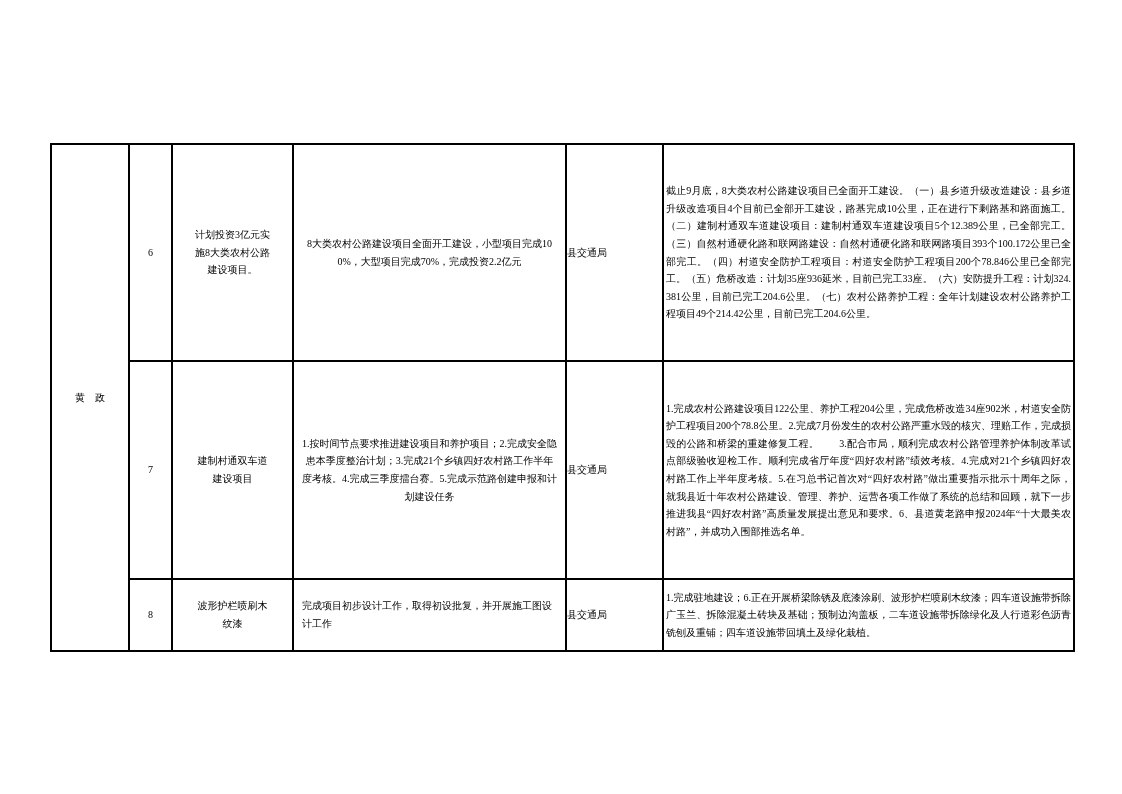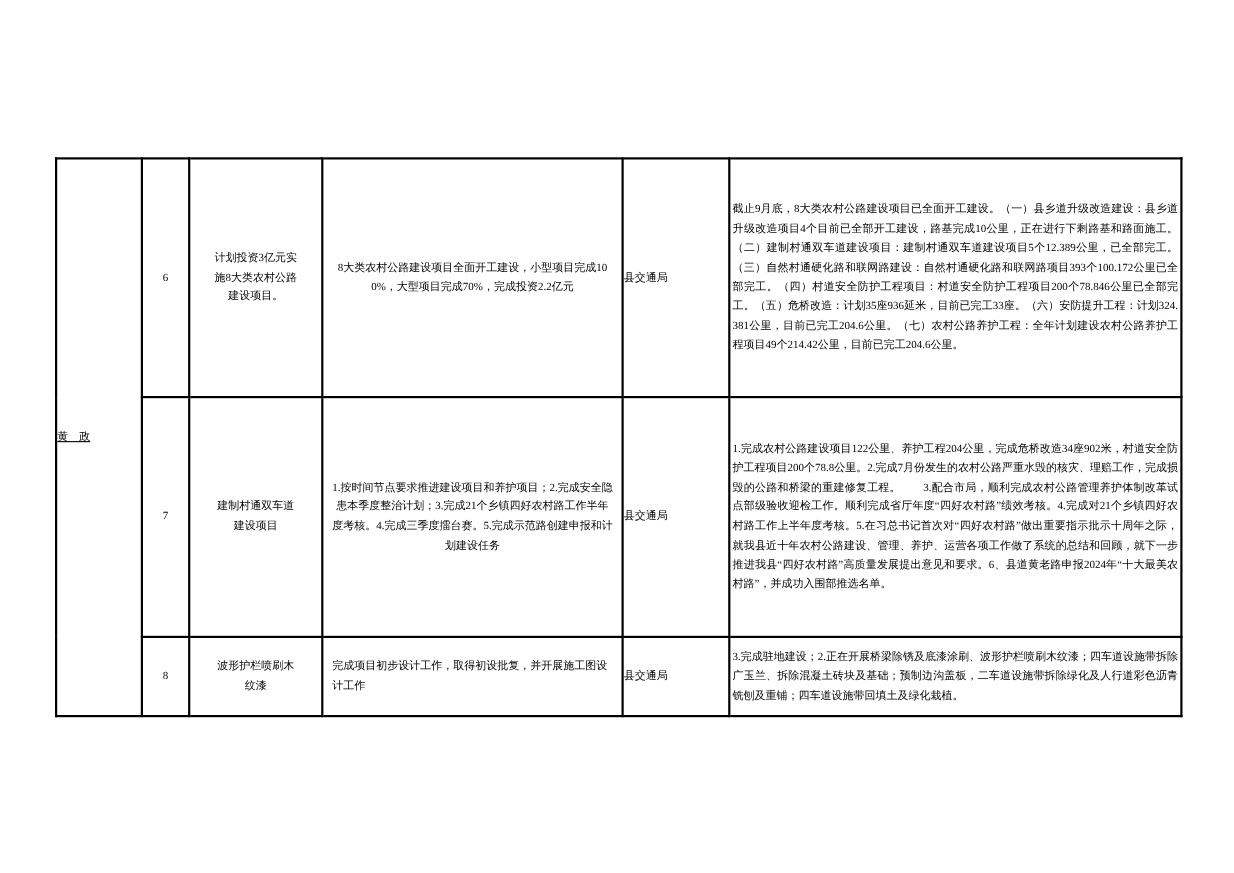--- a/index.html
+++ b/index.html
@@ -29,22 +29,22 @@
     line-height: 17.6px;
     vertical-align: middle;
     color: #000000;
     word-break: break-all;
     overflow: hidden;
   }
   tr.row-a { height: 217px; }
   tr.row-b { height: 218px; }
   tr.row-c { height: 72px; }
   td.name-cell {
+    text-align: center;
     font-size: 16px;
-    text-decoration: underline;
   }
   td.num-cell {
     text-align: center;
   }
   td.task-cell {
     text-align: center;
     padding: 0 20px;
   }
   td.measures-cell {
     text-align: center;
@@ -101,19 +101,19 @@
         <td class="task-cell">建制村通双车道建设项目</td>
         <td class="measures-cell">1.按时间节点要求推进建设项目和养护项目；2.完成安全隐患本季度整治计划；3.完成21个乡镇四好农村路工作半年度考核。4.完成三季度擂台赛。5.完成示范路创建申报和计划建设任务</td>
         <td class="unit-cell">县交通局</td>
         <td class="status-cell">1.完成农村公路建设项目122公里、养护工程204公里，完成危桥改造34座902米，村道安全防护工程项目200个78.8公里。2.完成7月份发生的农村公路严重水毁的核灾、理赔工作，完成损毁的公路和桥梁的重建修复工程。　　3.配合市局，顺利完成农村公路管理养护体制改革试点部级验收迎检工作。顺利完成省厅年度“四好农村路”绩效考核。4.完成对21个乡镇四好农村路工作上半年度考核。5.在习总书记首次对“四好农村路”做出重要指示批示十周年之际，就我县近十年农村公路建设、管理、养护、运营各项工作做了系统的总结和回顾，就下一步推进我县“四好农村路”高质量发展提出意见和要求。6、县道黄老路申报2024年“十大最美农村路”，并成功入围部推选名单。</td>
       </tr>
       <tr class="row-c">
         <td class="num-cell">8</td>
         <td class="task-cell">波形护栏喷刷木纹漆</td>
         <td class="measures-cell align-left">完成项目初步设计工作，取得初设批复，并开展施工图设计工作</td>
         <td class="unit-cell">县交通局</td>
-        <td class="status-cell">3.完成驻地建设；2.正在开展桥梁除锈及底漆涂刷、波形护栏喷刷木纹漆；四车道设施带拆除广玉兰、拆除混凝土砖块及基础；预制边沟盖板，二车道设施带拆除绿化及人行道彩色沥青铣刨及重铺；四车道设施带回填土及绿化栽植。</td>
+        <td class="status-cell">1.完成驻地建设；6.正在开展桥梁除锈及底漆涂刷、波形护栏喷刷木纹漆；四车道设施带拆除广玉兰、拆除混凝土砖块及基础；预制边沟盖板，二车道设施带拆除绿化及人行道彩色沥青铣刨及重铺；四车道设施带回填土及绿化栽植。</td>
       </tr>
     </tbody>
   </table>
 
 
 </div>
 
 </body></html>

